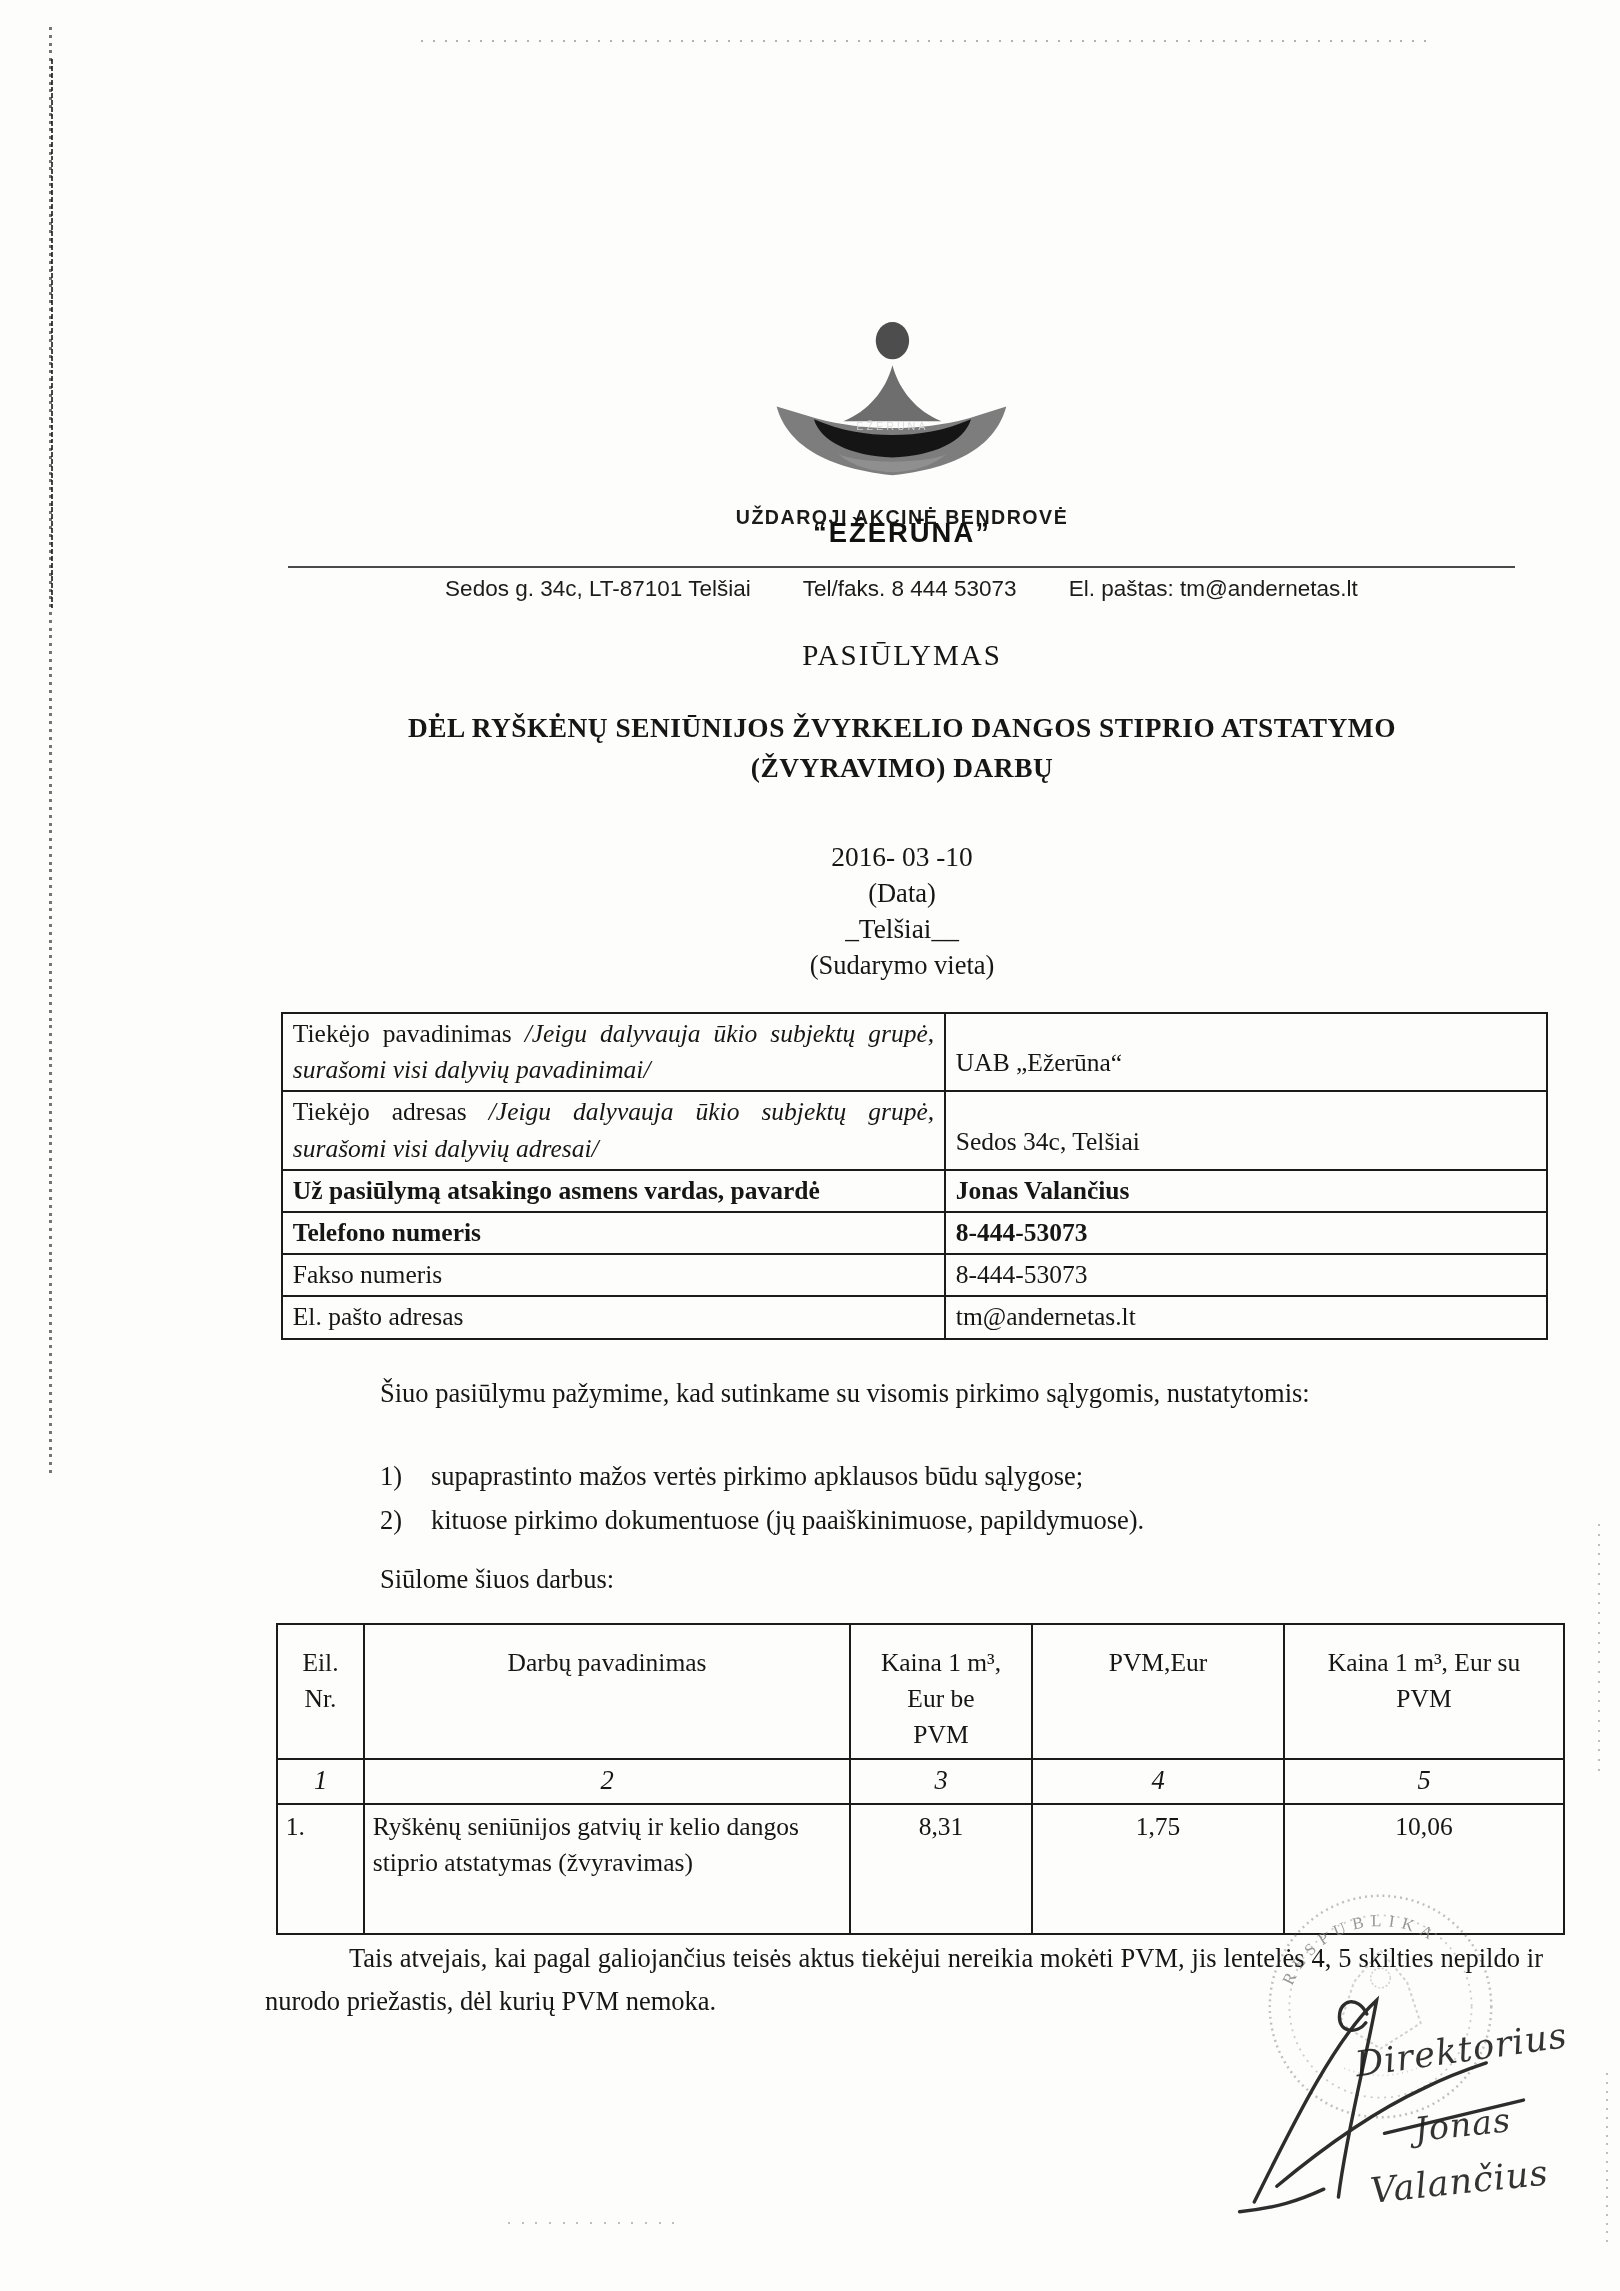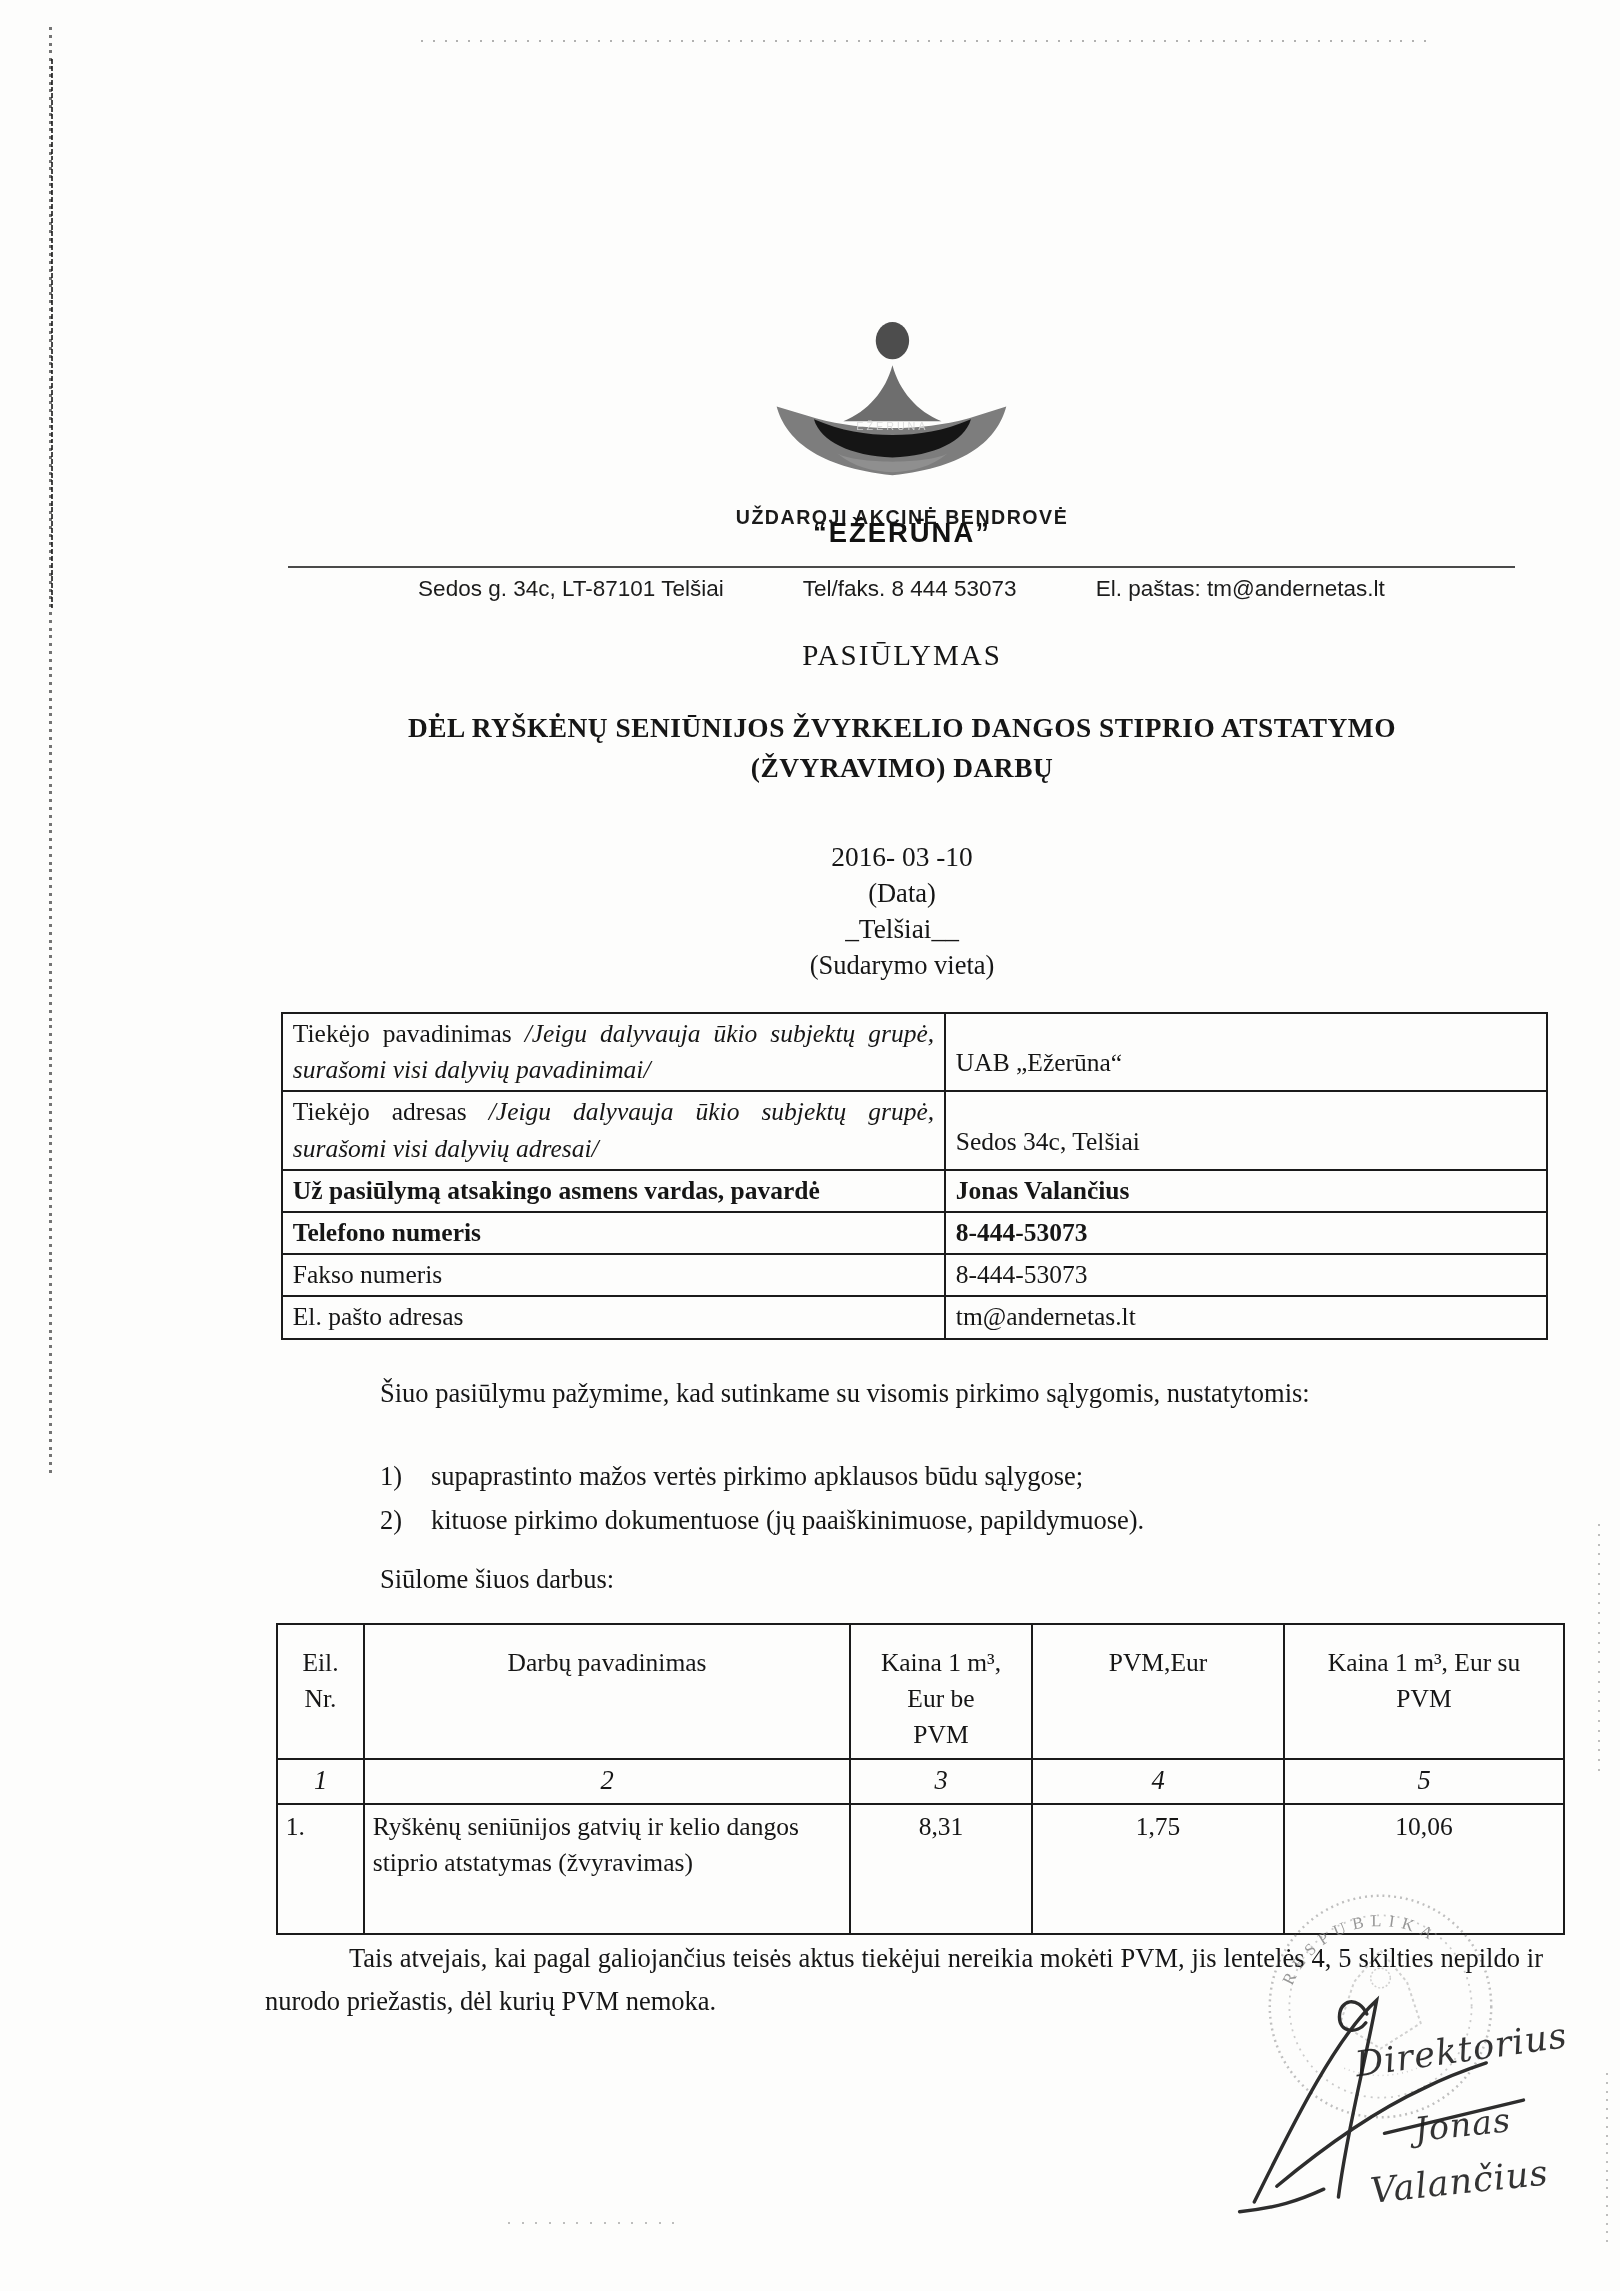--- a/index.html
+++ b/index.html
@@ -53,21 +53,21 @@
     font-weight:bold;font-size:19.6px;letter-spacing:1.5px;color:#1b1b1b;margin-top:16px;
   }
   .company-name{
     top:517px;
     font-family:"Liberation Sans", sans-serif;
     font-weight:bold;font-size:27.4px;letter-spacing:2px;color:#111;
   }
   .head-rule{left:288px;top:566px;width:1227px;height:0;border-top:2.9px solid #2a2a2a;opacity:.85;}
   .contact-row{
     left:288px;top:576px;width:1227px;
-    display:flex;justify-content:center;gap:79px;
+    display:flex;justify-content:center;gap:52px;
     font-family:"Liberation Sans", sans-serif;font-size:22.5px;color:#1c1c1c;
   }
   
   .doc-title{top:639px;font-weight:normal;font-size:29px;letter-spacing:2px;}
   .doc-subtitle{top:708px;font-weight:bold;font-size:27.4px;line-height:40px;letter-spacing:0.5px;}
   .date-block{top:839px;font-size:27.4px;line-height:36px;}
   .date-block .cap{font-size:26.5px;}
   
   table{border-collapse:collapse;}
   .supplier{left:281px;top:1012px;width:1267px;border:2.9px solid #1b1b1b;}

